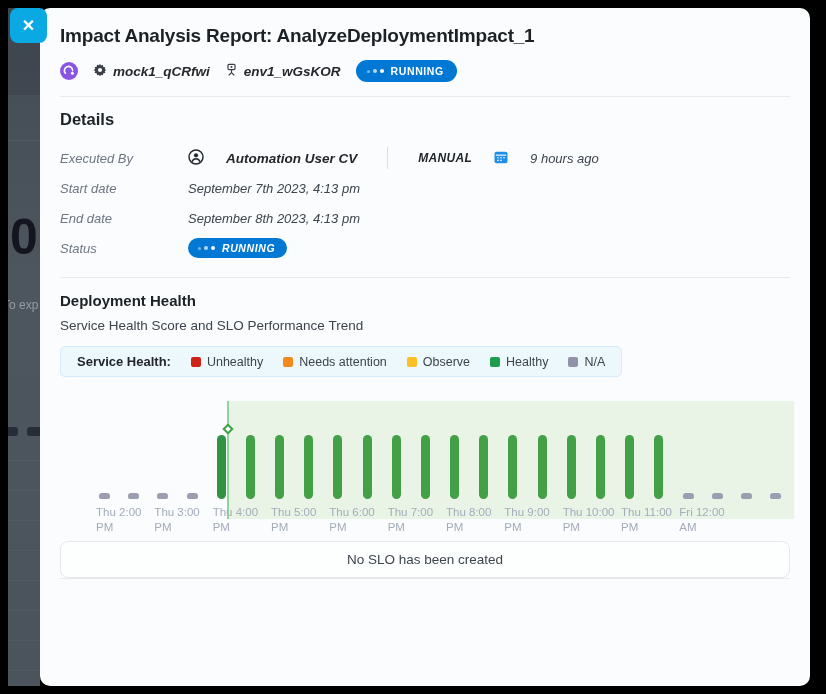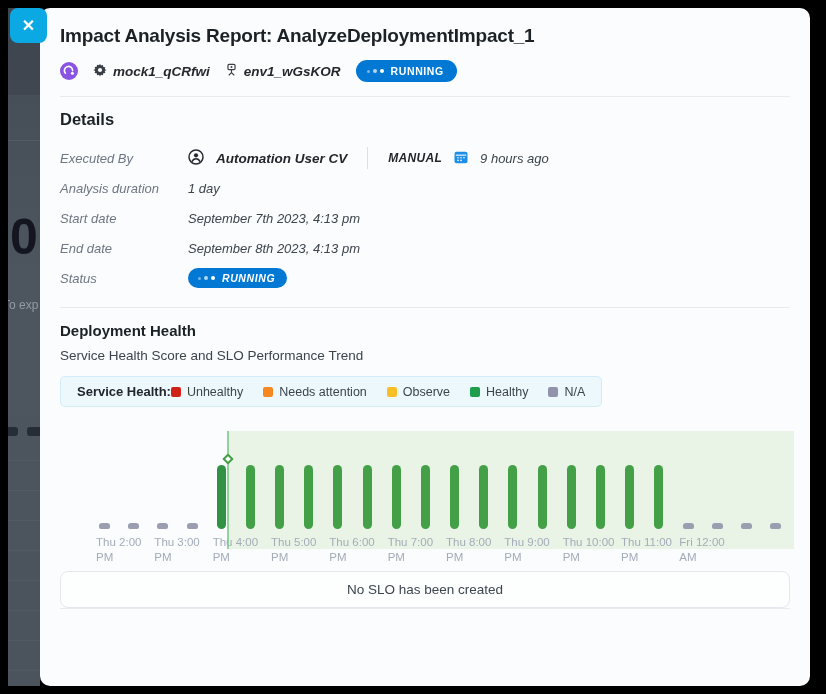--- a/index.html
+++ b/index.html
@@ -39,31 +39,31 @@
   .run-badge .dots i { display:block; width:3px; height:3px; border-radius:50%; background:#fff; }
   .run-badge .dots i:nth-child(1){ opacity:.45; } .run-badge .dots i:nth-child(2){ opacity:.7; width:4px;height:4px; }
   .run-badge .dots i:nth-child(3){ opacity:1; width:4px;height:4px; }
   .run-badge.small { padding:4px 12px 4px 10px; }
 
   
   .details { padding:13px 11px 14px 20px; }
   .details h2 { font-size:16.5px; font-weight:700; color:#1c2126; margin-bottom:14px; }
   .drow { display:flex; align-items:center; min-height:30px; font-size:13px;font-style:italic; }
   .drow .lbl { width:128px; flex:none; color:#6e7683; }
-  .drow .val { color:#3d444c; display:flex; align-items:center; gap:12px; }
+  .drow .val { color:#3d444c; display:flex; align-items:center; gap:22px; }
   .exec-user { font-weight:600; color:#23272c; font-size:13.5px; }
   .vsep { width:1px; height:22px; background:#dbe0e6; margin:0 8px; }
   .manual { font-weight:700; font-size:12px; color:#23272c; letter-spacing:.3px; }
   .time-ago { color:#3d444c; }
 
   
   .dh { padding:14px 20px 16px 20px; }
   .dh h3 { font-size:15px; font-weight:700; color:#1c2126; }
   .dh .subtitle { font-size:13.5px; color:#3d444c; margin-top:9px; }
-  .legend-box { display:inline-flex; align-items:center; margin-top:13px;
+  .legend-box { display:inline-flex; align-items:center; gap:20px; margin-top:13px;
     background:#edf8fd; border:1px solid #d4ecf9; border-radius:5px; padding:7px 16px; }
   .legend-title { font-size:13px; font-weight:700; color:#23272c; }
   .legend-item { display:inline-flex; align-items:center; gap:6px; font-size:12.5px; color:#3d444c; }
   .legend-item .sw { width:10px; height:10px; border-radius:2px; display:inline-block; }
 
   
   .chart { position:relative; height:146px; margin-top:10px; }
   .shade { position:absolute; left:168px; top:14px; width:566px; height:118px; background:var(--shade,#e9f4e7); }
   .marker-line { position:absolute; left:167px; top:14px; width:2px; height:118px; background:var(--marker,#8fd49a); }
   .marker-diamond { position:absolute; left:163.5px; top:38px; width:8px; height:8px; background:#fff;
@@ -167,24 +167,20 @@
                 <circle cx="7" cy="7.8" r=".8" fill="#fff"></circle>
                 <circle cx="10" cy="7.8" r=".8" fill="#fff"></circle>
                 <circle cx="4" cy="10.4" r=".8" fill="#fff"></circle>
                 <circle cx="7" cy="10.4" r=".8" fill="#fff"></circle>
               </svg>
           </span>
           <span class="time-ago">9 hours ago</span>
         </span>
       </div>
 
-      <div class="drow">
-        <span class="lbl">Analysis duration</span>
-        <span class="val">1 day</span>
-      </div>
 
       <div class="drow">
         <span class="lbl">Start date</span>
         <span class="val">September 7th 2023, 4:13 pm</span>
       </div>
 
       <div class="drow">
         <span class="lbl">End date</span>
         <span class="val">September 8th 2023, 4:13 pm</span>
       </div>

